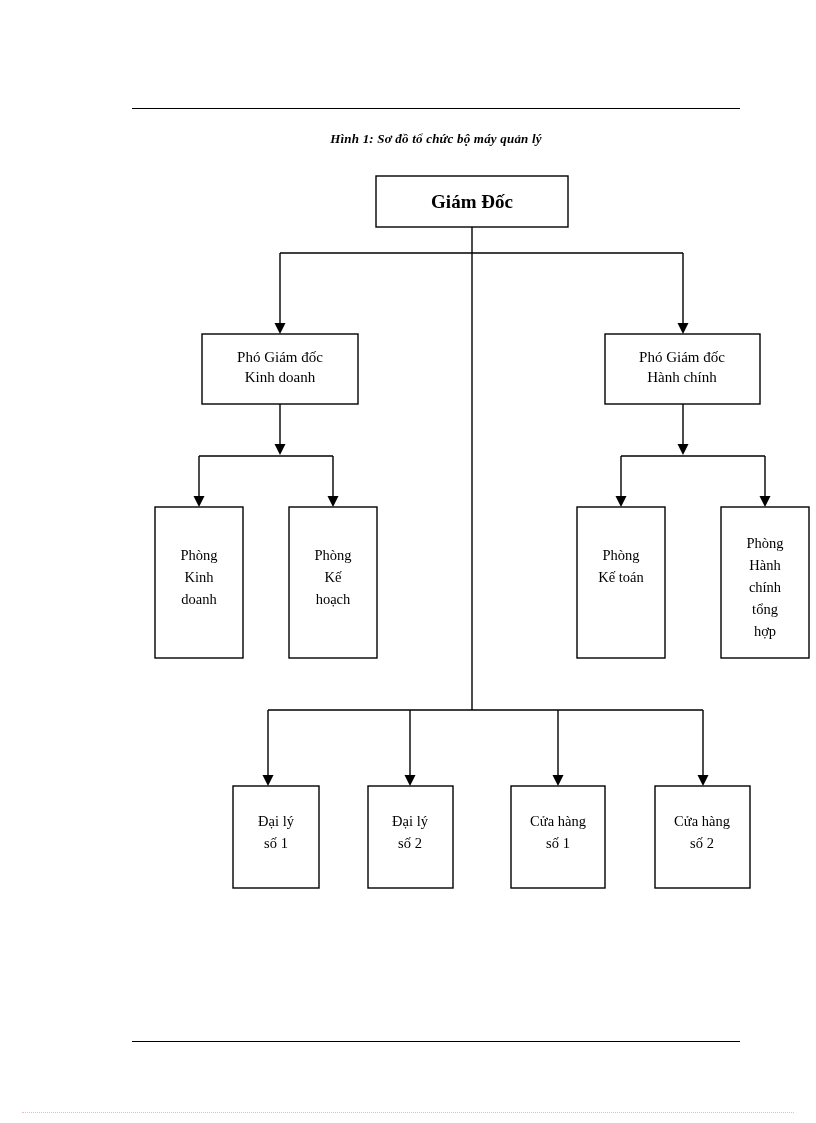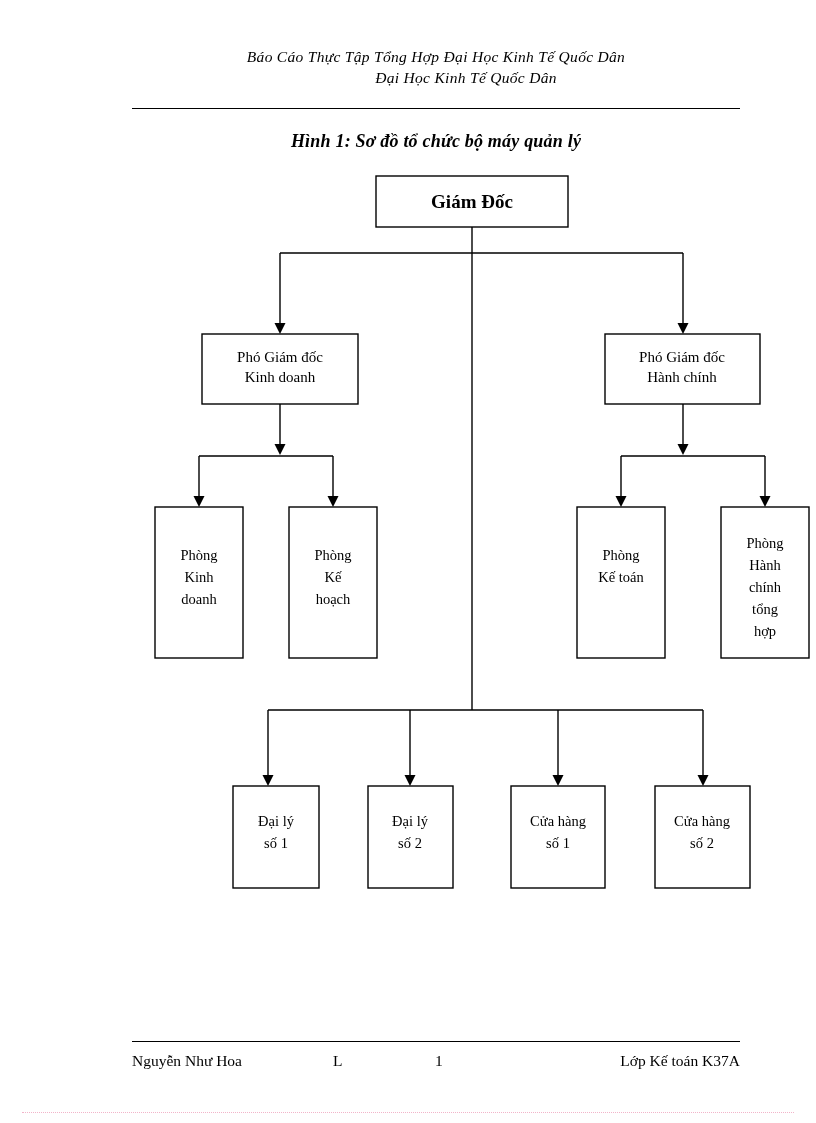--- a/index.html
+++ b/index.html
@@ -52,21 +52,21 @@
 
   
   .fig-title {
     position: absolute;
     left: 132px;
     top: 131px;
     width: 608px;
     text-align: center;
     font-weight: bold;
     font-style: italic;
-    font-size: 18px;
+    font-size: 13px;
     letter-spacing: 0.2px;
     white-space: nowrap;
   }
 
   
   .chart {
     position: absolute;
     left: 0;
     top: 0;
     width: 816px;
@@ -131,24 +131,20 @@
     height: 0;
     border-top: 1px dotted #f0a8c0;
     opacity: 0.85;
   }
 </style>
 </head>
 <body>
 
 <div class="page">
 
-  <div class="header">
-    <div class="header-line l1">Báo Cáo Thực Tập Tổng Hợp Đại Học Kinh Tế Quốc Dân</div>
-    <div class="header-line l2">Đại Học Kinh Tế Quốc Dân</div>
-  </div>
 
   <div class="header-rule"></div>
 
   <div class="fig-title">Hình 1: Sơ đồ tổ chức bộ máy quản lý</div>
 
   <div class="chart">
     <svg width="816" height="1123" viewBox="0 0 816 1123" xmlns="http://www.w3.org/2000/svg">
 
       <g>
 
@@ -258,22 +254,16 @@
           <text class="node-label" x="654" y="826">Cửa hàng</text>
           <text class="node-label" x="654" y="848">số 2</text>
         </g>
 
       </g>
     </svg>
   </div>
 
   <div class="footer-rule"></div>
 
-  <div class="footer">
-    <span class="f-author">Nguyễn Như Hoa</span>
-    <span class="f-mid">L</span>
-    <span class="f-page">1</span>
-    <span class="f-class">Lớp Kế toán K37A</span>
-  </div>
 
   <div class="bottom-dots"></div>
 
 </div>
 
 </body></html>

